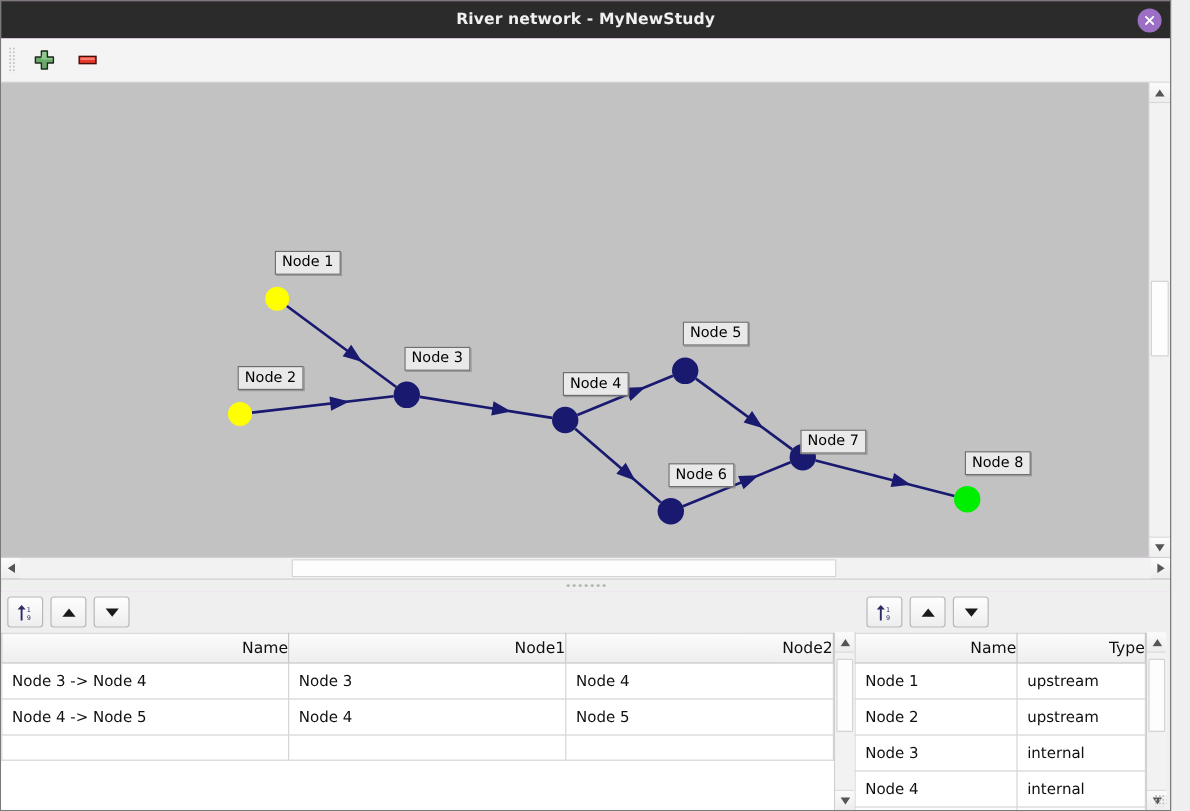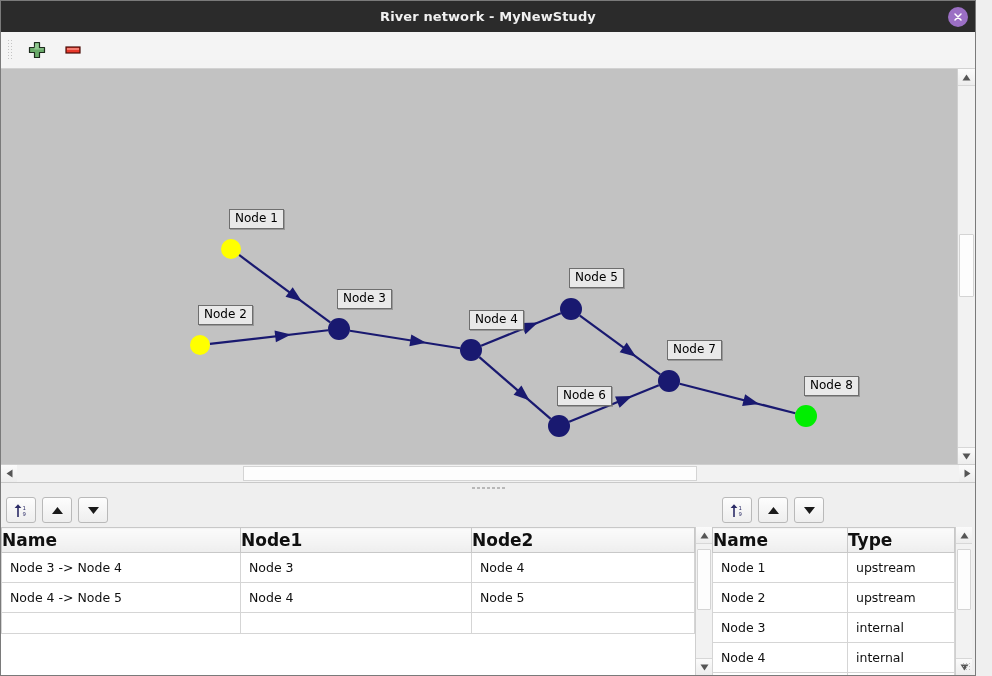--- a/index.html
+++ b/index.html
@@ -207,25 +207,25 @@
     border-collapse: collapse;
     width: 100%;
     table-layout: fixed;
     font-size: 12.5px;
   }
   thead th {
     background: linear-gradient(#fbfbfb,#eeeeee);
     border: 1px solid #c8c8c8;
     border-left: none;
     border-top: 1px solid #c8c8c8;
-    font-weight: bold;
-    font-size: 17px;
+    font-weight: normal;
+    font-size: 13px;
     height: 24px;
     color: #101010;
-    text-align: left;
+    text-align: right;
     padding: 0;
   }
   thead th:first-child { border-left: 1px solid #c8c8c8; }
   tbody td {
     border: 1px solid #d5d5d5;
     border-top: none;
     height: 29px;
     padding: 0 8px;
     color: #101010;
     background: #fff;
@@ -309,21 +309,21 @@
             <circle cx="805" cy="347" r="11" fill="#00ee00"></circle>
           </g>
       </svg>
       <div id="labels-layer">
           <div class="node-label" style="left: 228px; top: 140px;">Node 1</div>
           <div class="node-label" style="left: 197px; top: 236px;">Node 2</div>
           <div class="node-label" style="left: 336px; top: 220px;">Node 3</div>
           <div class="node-label" style="left: 468px; top: 241px;">Node 4</div>
           <div class="node-label" style="left: 568px; top: 199px;">Node 5</div>
           <div class="node-label" style="left: 556px; top: 317px;">Node 6</div>
-          <div class="node-label" style="left: 666px; top: 271px;">Node 7</div>
+          <div class="node-label" style="left: 666px; top: 289px;">Node 7</div>
           <div class="node-label" style="left: 803px; top: 307px;">Node 8</div>
         </div>
     </div>
 
     <div class="vscroll">
       <div class="sb-arrow">
         <svg width="9" height="7" viewBox="0 0 9 7">
           <path d="M4.5 0.5 L8.5 6.5 L0.5 6.5 z" fill="#555"></path>
         </svg>
       </div>

